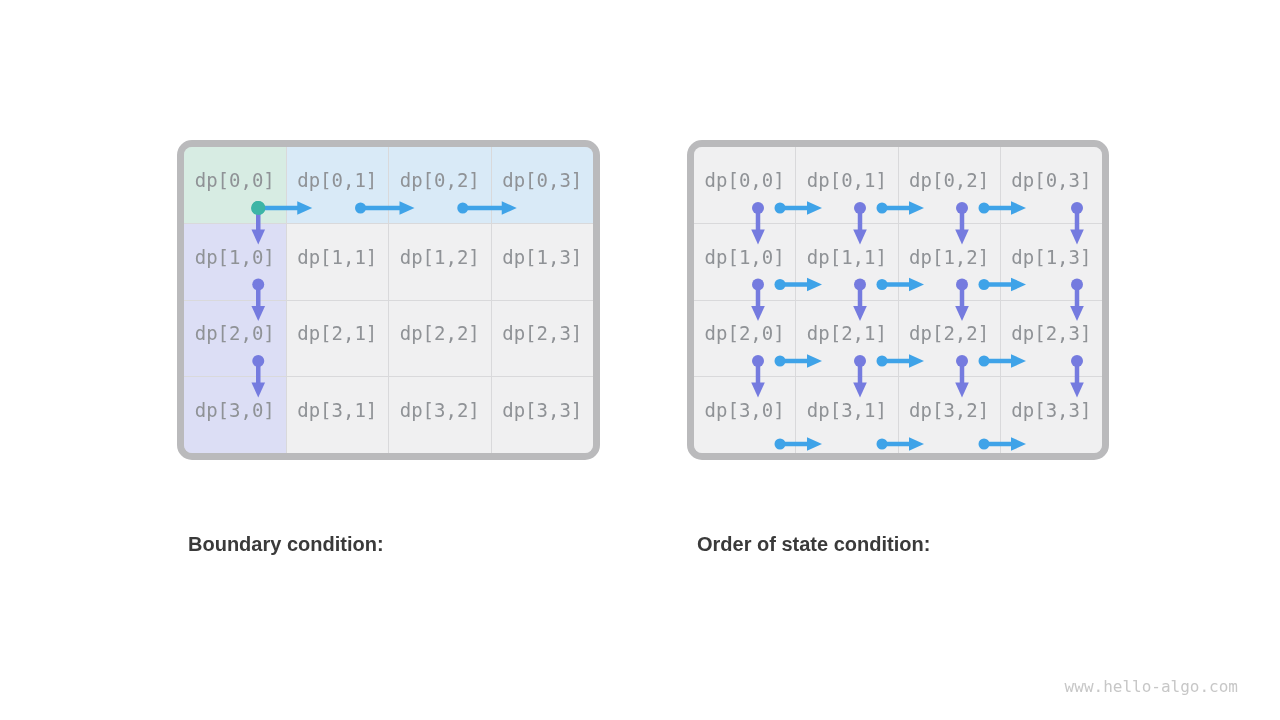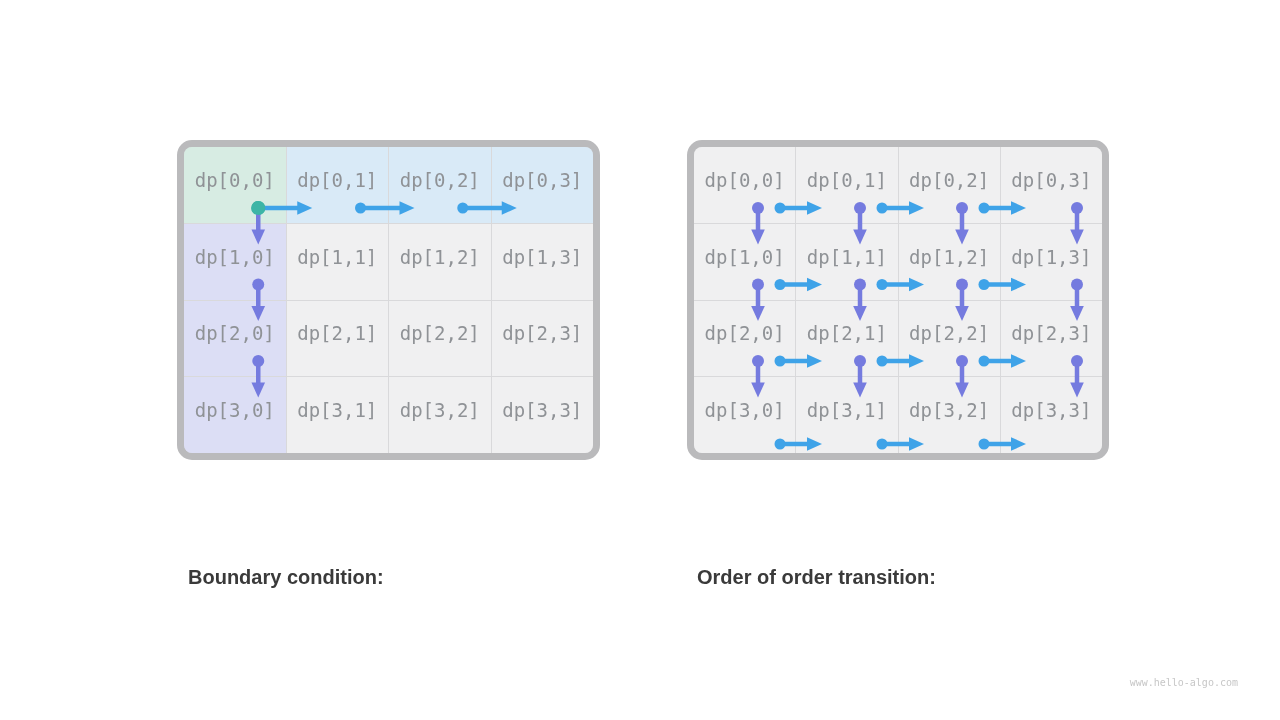--- a/index.html
+++ b/index.html
@@ -41,25 +41,25 @@
   }
   .overlay{
     position:absolute;inset:0;width:100%;height:100%;
     pointer-events:none;overflow:visible;
   }
   .caption{
     position:absolute;top:529px;
     color:var(--caption,#3a3a3a);
     font-size:20px;line-height:31px;
   }
-  .cap-title{font-weight:700;margin-top:33px;}
+  .cap-title{font-weight:700;}
   .watermark{
     position:absolute;top:677px;right:42px;
     font-family:"DejaVu Sans Mono","Liberation Mono",monospace;
-    font-size:10px;
+    font-size:16px;
     color:var(--wm,#c7c7c7);
   }
 </style>
 </head>
 <body style="--page-bg: #ffffff; --frame: #bababc; --gridline: #d9d9db; --cell: #f0f0f1; --origin: #d7ece3; --frow: #d9eaf7; --fcol: #dcdef5; --label: #8f9296; --caption: #3a3a3a; --wm: #c7c7c7;">
 
 <div class="stage">
 
   <section class="panel" style="left:177px;width:423px;">
     <div class="grid" id="grid-0">
@@ -319,18 +319,18 @@
           <circle cx="290" cy="297" r="5.5" fill="#3fa3e8"></circle>
         </g>
       </svg>
   </section>
 
   <div class="caption" style="left:188px;">
     <div class="cap-title">Boundary condition:</div>
   </div>
 
   <div class="caption" style="left:697px;">
-    <div class="cap-title">Order of order transition:</div>
+    <div class="cap-title">Order of state condition:</div>
   </div>
 
   <div class="watermark">www.hello-algo.com</div>
 
 </div>
 
 </body></html>

